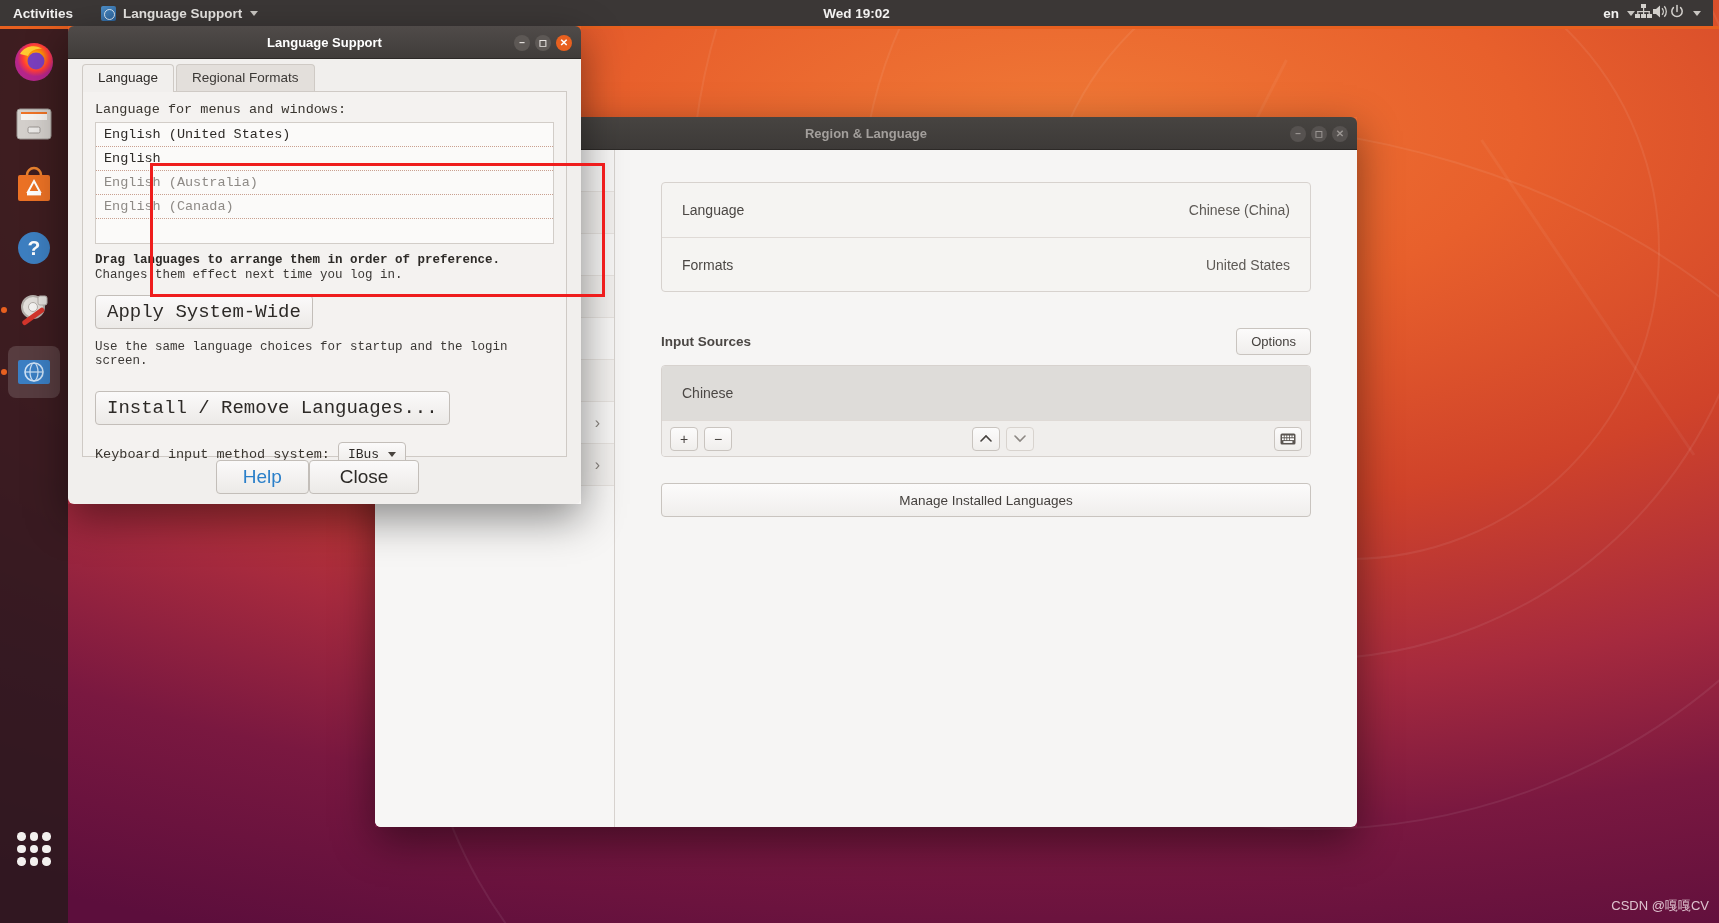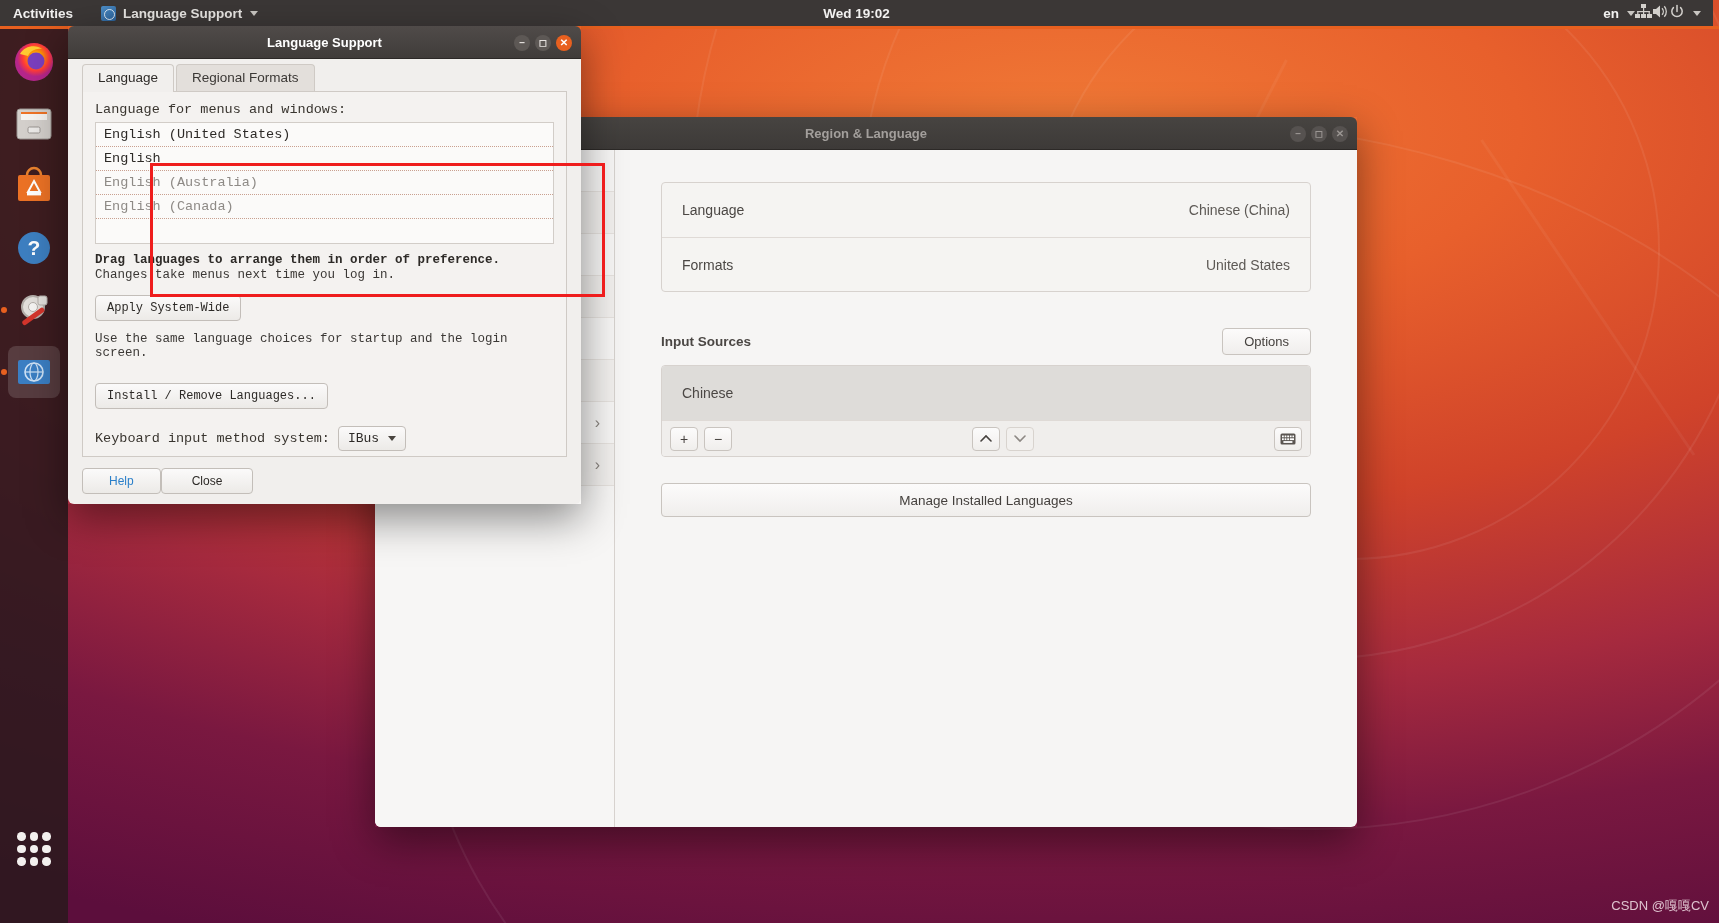--- a/index.html
+++ b/index.html
@@ -169,40 +169,40 @@
     cursor: pointer;
   }
   .langrow.muted { color: #8e8a86; }
   #redbox {
     position: absolute; left: 82px; top: 104px; width: 455px; height: 134px;
     border: 3px solid #ef1d1d; pointer-events: none; z-index: 70;
   }
   .hint-strong { font-size: 12.5px; font-weight: bold; color: #2d2a27; margin-top: 9px; }
   .hint { font-size: 12.5px; color: #3b3835; margin-top: 1px; }
   .gbtn {
-    display: inline-block; font-size: 12px; color: #2d2a27;
+    display: inline-block; font-size: 19px; color: #2d2a27;
     background: linear-gradient(180deg,#fbfafa 0%,#eceae7 100%);
     border: 1px solid #c3beb9; border-radius: 4px;
     padding: 5px 11px; cursor: pointer;
   }
   .row-inline { display: flex; align-items: center; gap: 8px; }
   .combo {
     display: inline-flex; align-items: center; gap: 9px;
     font-size: 13px; color: #2d2a27;
     background: linear-gradient(180deg,#fbfafa 0%,#eceae7 100%);
     border: 1px solid #c3beb9; border-radius: 4px;
     padding: 4px 9px; cursor: pointer;
   }
   .combo .caret {
     width: 0; height: 0; border-left: 4.5px solid transparent; border-right: 4.5px solid transparent;
     border-top: 5px solid #49443f;
   }
   .dlg-footer {
     position: absolute; left: 14px; right: 28px; bottom: 10px;
-    display: flex; justify-content: flex-start; align-items: center;
+    display: flex; justify-content: center; align-items: center;
   }
   .gbtn.help { color: #2a7fc9; padding: 5px 26px; }
   .gbtn.close-btn { padding: 5px 30px; }
 
   
   #regionwin { left: 375px; top: 117px; width: 982px; height: 710px; }
   #regionwin .wbody {
     height: 677px; display: flex; background: #f6f5f4;
     border-radius: 0 0 6px 6px; overflow: hidden;
   }
@@ -229,21 +229,21 @@
   .card-row .val { color: #5d5955; }
   .section-head {
     display: flex; align-items: center; justify-content: space-between;
     margin: 36px 0 10px;
   }
   .section-title { font-size: 13.5px; font-weight: bold; color: #4b4744; }
   .btn-flat {
     font-size: 13px; color: #45413e;
     background: linear-gradient(180deg,#fcfbfb 0%,#f0eeec 100%);
     border: 1px solid #c9c4bf; border-radius: 4px;
-    padding: 5px 21px; cursor: pointer;
+    padding: 5px 14px; cursor: pointer;
   }
   .src-row {
     height: 54px; display: flex; align-items: center;
     padding: 0 20px; font-size: 14px; color: #4b4744; cursor: pointer;
   }
   .src-row.sel { background: #dedcd9; }
   .src-toolbar {
     height: 36px; display: flex; align-items: center;
     border-top: 1px solid #dfdad6; padding: 0 8px; gap: 6px;
     background: #f0eeec;
@@ -579,21 +579,21 @@
     </div>
     <div class="panel">
       <div class="lbl">Language for menus and windows:</div>
       <div class="langlist">
         <div class="langrow">English (United States)</div>
         <div class="langrow">English</div>
         <div class="langrow muted">English (Australia)</div>
         <div class="langrow muted">English (Canada)</div>
       </div>
       <div class="hint-strong">Drag languages to arrange them in order of preference.</div>
-      <div class="hint">Changes take menus next time you log in.</div>
+      <div class="hint">Changes them effect next time you log in.</div>
       <div style="margin-top:13px">
         <span class="gbtn">Apply System-Wide</span>
       </div>
       <div class="hint" style="margin-top:11px">Use the same language choices for startup and the login screen.</div>
       <div style="margin-top:23px">
         <span class="gbtn">Install / Remove Languages...</span>
       </div>
       <div class="row-inline" style="margin-top:17px">
         <span class="lbl">Keyboard input method system:</span>
         <span class="combo">

